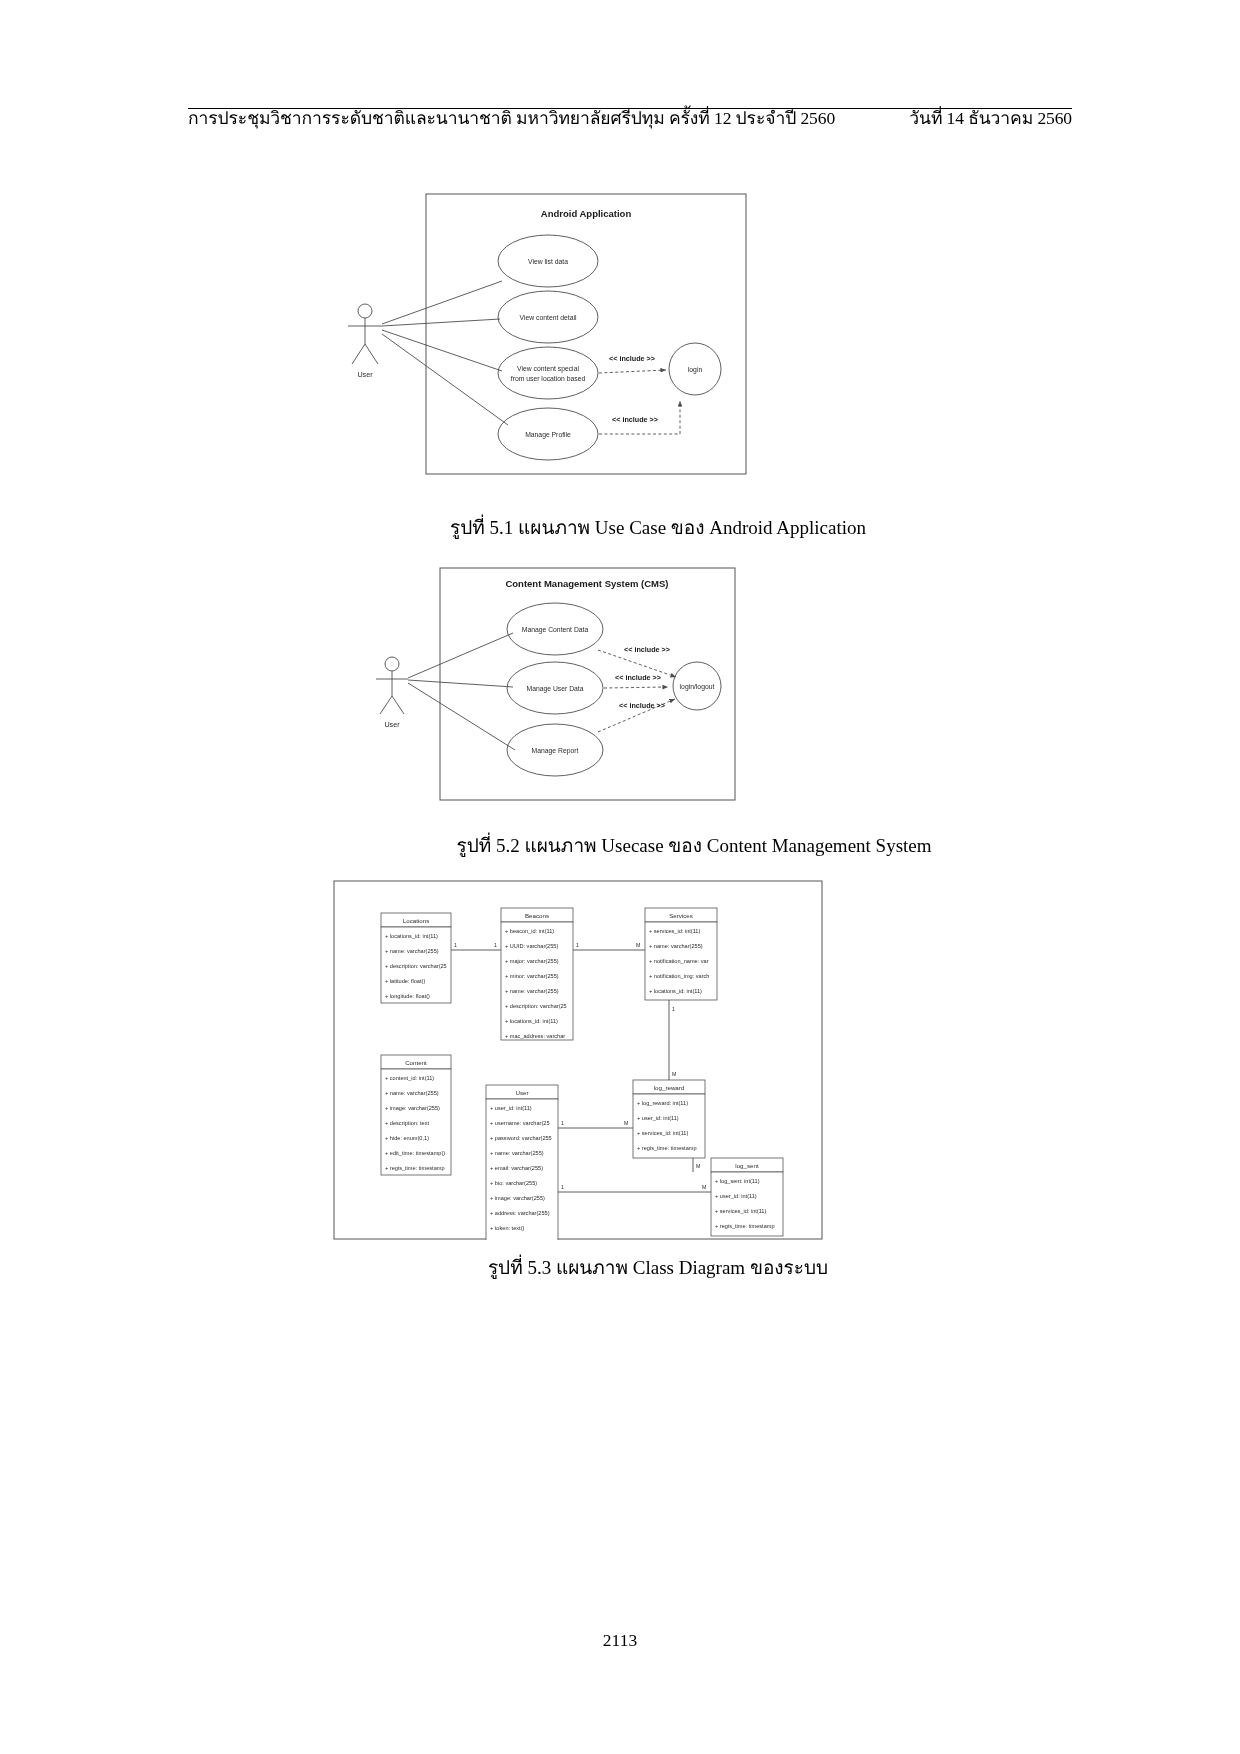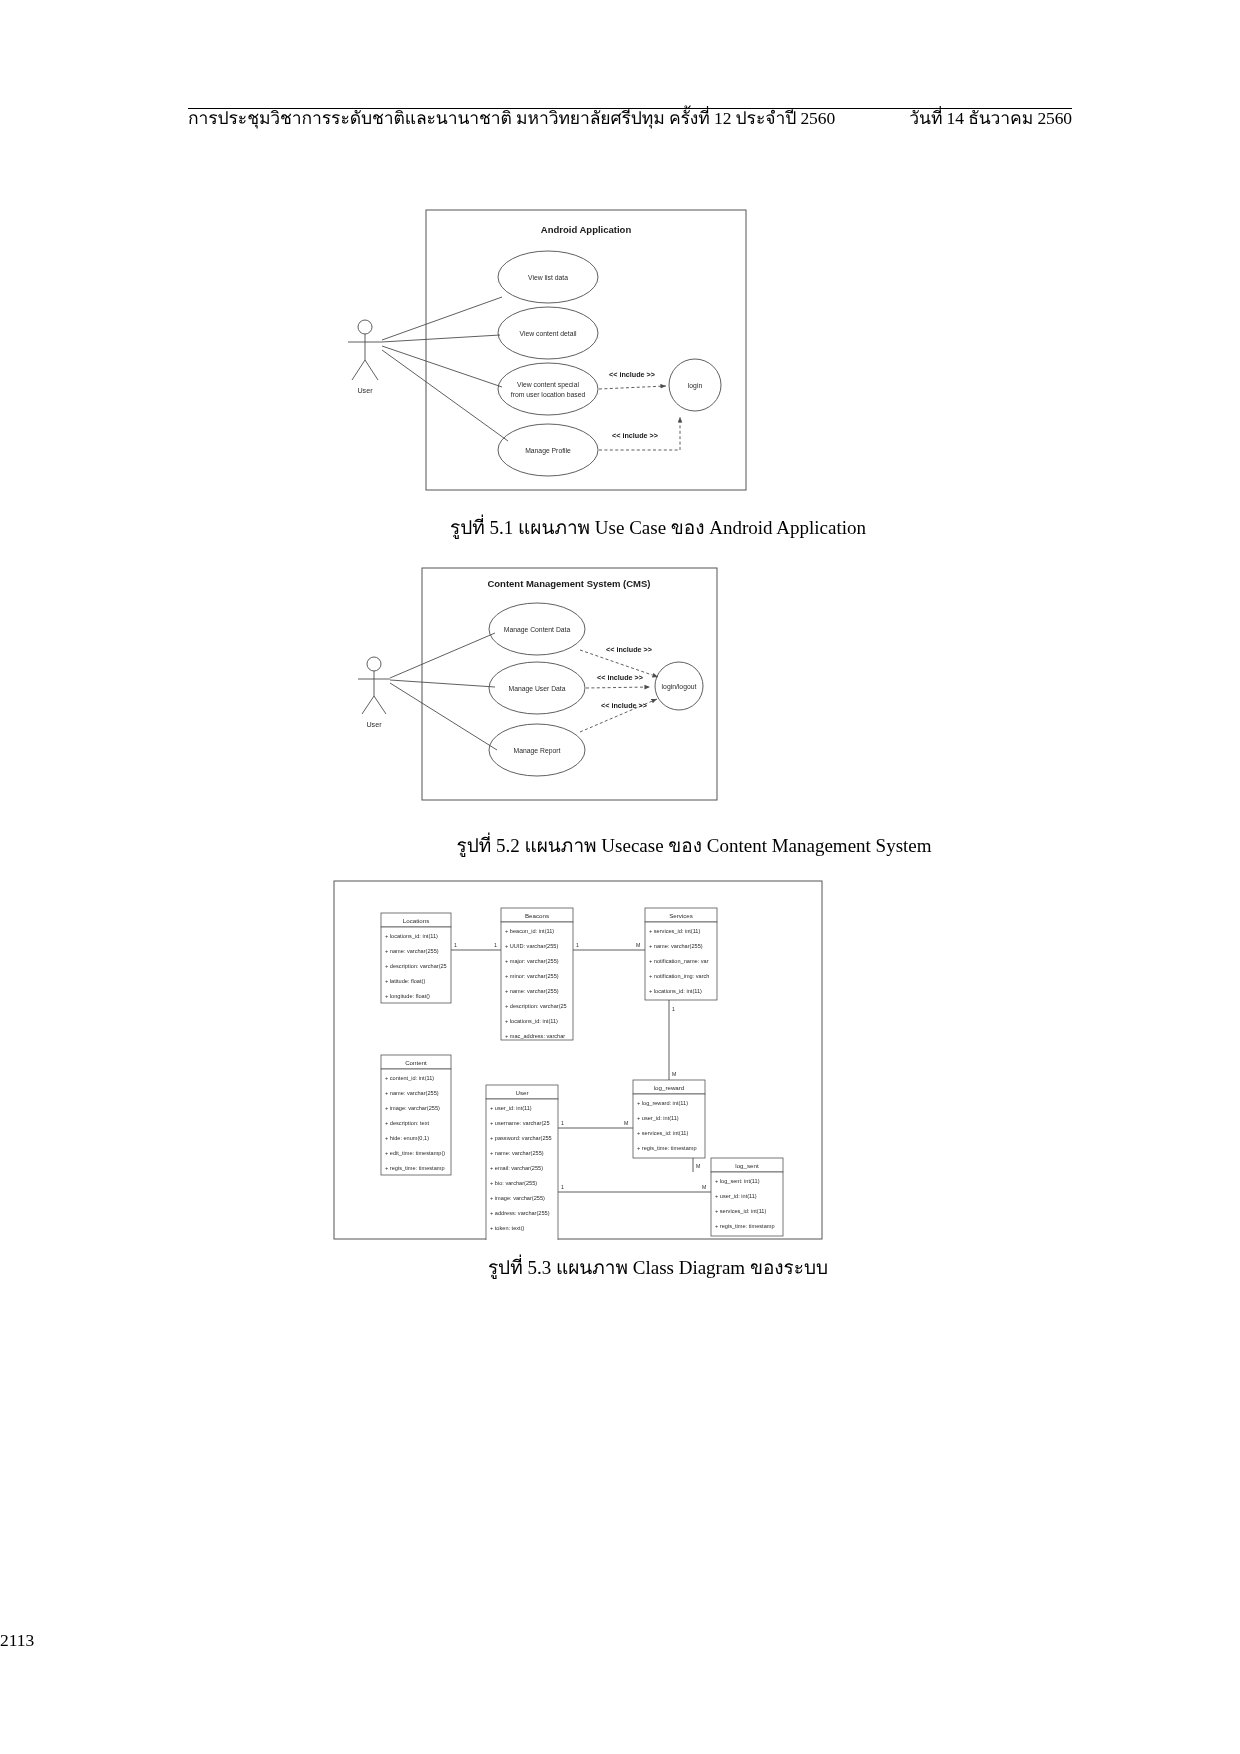--- a/index.html
+++ b/index.html
@@ -55,20 +55,21 @@
     font-family: "Liberation Serif", "DejaVu Serif", serif;
     white-space: nowrap;
     margin-left: 38px;
   }
 
   
   .folio {
     position: absolute;
     width: 1240px;
     top: 1630px;
+    text-align: center;
     font-size: 17.5px;
   }
 
   
   .diagram {
     position: absolute;
   }
   .diagram svg { display: block; }
 
   .uc-title {
@@ -118,21 +119,21 @@
 <body>
 
 <div class="page">
 
   <div class="header-row">
     <span>การประชุมวิชาการระดับชาติและนานาชาติ มหาวิทยาลัยศรีปทุม ครั้งที่ 12 ประจำปี 2560</span>
     <span>วันที่ 14 ธันวาคม 2560</span>
   </div>
   <div class="header-rule"></div>
 
-  <div class="diagram" style="left:340px; top:205px;">
+  <div class="diagram" style="left:340px; top:189px;">
     <svg width="430" height="300" viewBox="0 0 430 300">
       <defs>
         <marker id="arrOpen" markerWidth="7" markerHeight="7" refX="6.2" refY="2.6" orient="auto">
           <path d="M0,0 L6.2,2.6 L0,5.2 z" fill="#4d4d4d"></path>
         </marker>
       </defs>
 
       <rect class="frame" x="86" y="5" width="320" height="280"></rect>
 
       <text class="uc-title" x="246" y="28" text-anchor="middle">Android Application</text>
@@ -182,21 +183,21 @@
 
       <path class="dash" d="M259,245 L340,245 L340,212" marker-end="url(#arrOpen)"></path>
       <text class="uc-stereo" x="295" y="233" text-anchor="middle">&lt;&lt; include &gt;&gt;</text>
     </svg>
   </div>
 
   <div class="caption" style="top:512px;">
     <span>รูปที่ 5.1 แผนภาพ Use Case ของ Android Application</span>
   </div>
 
-  <div class="diagram" style="left:352px; top:560px;">
+  <div class="diagram" style="left:370px; top:560px;">
     <svg width="400" height="260" viewBox="0 0 400 260">
       <defs>
         <marker id="arrOpen2" markerWidth="7" markerHeight="7" refX="6.2" refY="2.6" orient="auto">
           <path d="M0,0 L6.2,2.6 L0,5.2 z" fill="#4d4d4d"></path>
         </marker>
       </defs>
 
       <rect class="frame" x="70" y="8" width="295" height="232"></rect>
 
       <text class="uc-title" x="217" y="27" text-anchor="middle">Content Management System (CMS)</text>

